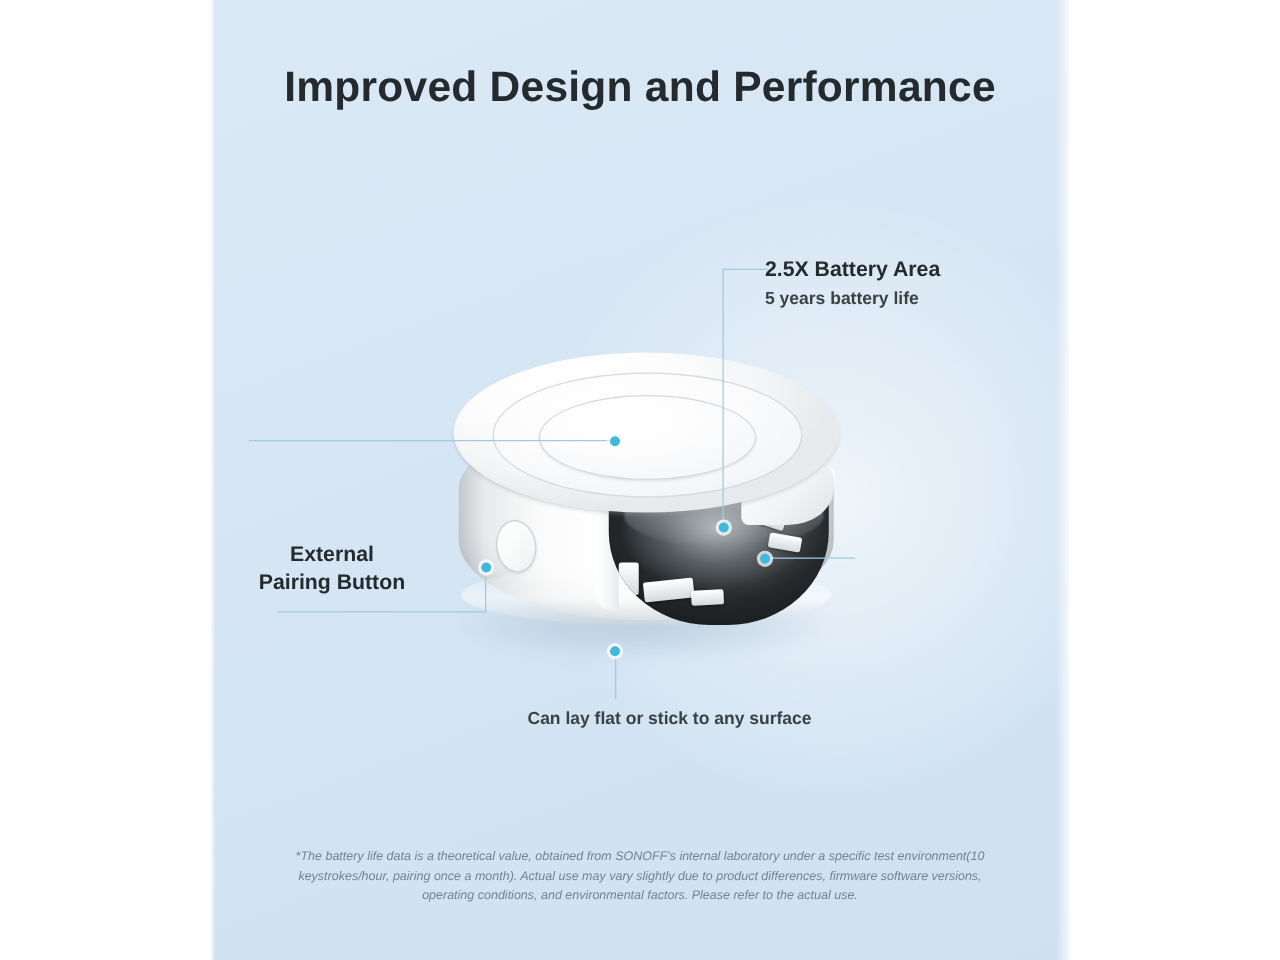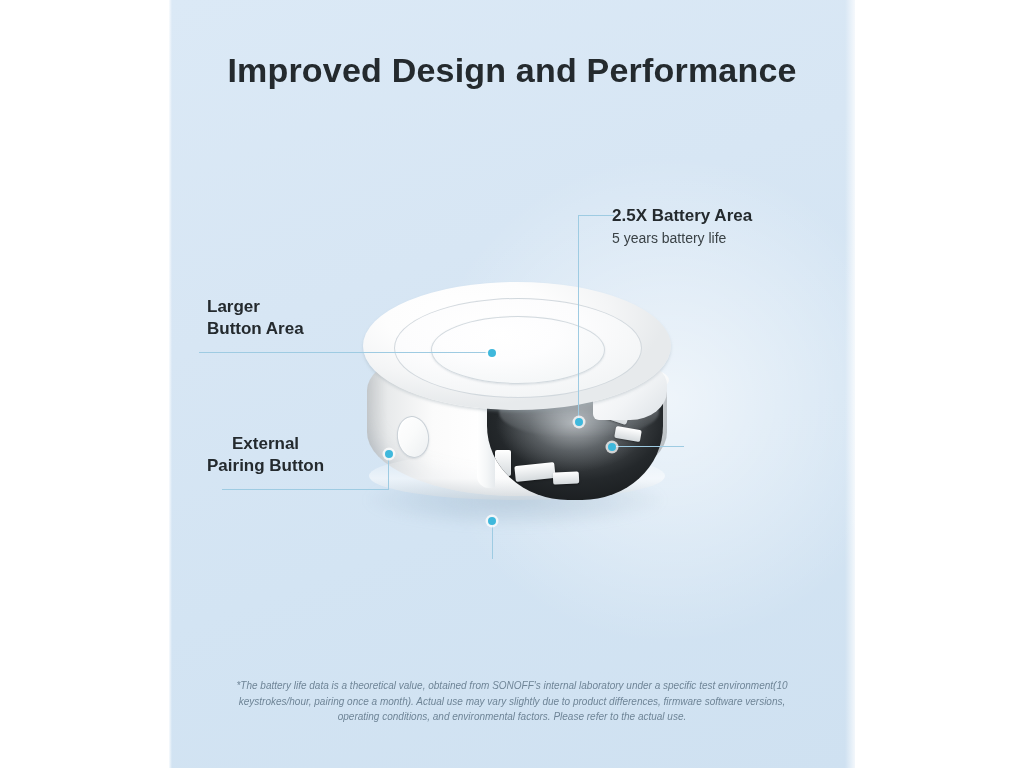--- a/index.html
+++ b/index.html
@@ -28,21 +28,21 @@
   .title{
     position:absolute;left:169px;top:48px;width:686px;
     text-align:center;color:#242a2e;
     font-size:34px;font-weight:bold;line-height:1.30;
     letter-spacing:.2px;
   }
 
   
   .callout{position:absolute;color:#242a2e;}
   .callout .head{font-size:17px;font-weight:bold;line-height:1.28;white-space:pre-line;}
-  .callout .sub{font-size:14px;font-weight:normal;line-height:1.3;color:#3a4246;margin-top:2px;}
+  .callout .sub{font-size:14px;font-weight:bold;line-height:1.3;color:#3a4246;margin-top:2px;}
 
   .c-battery{left:612px;top:205px;}
   .c-larger{left:207px;top:296px;}
   .c-external{left:207px;top:433px;text-align:center;}
   .c-easier{left:688px;top:413px;}
   .c-install{left:422px;top:563px;}
 
   
   .ln{position:absolute;background:#9ecbe2;}
   .lh{height:1.4px;}
@@ -219,29 +219,26 @@
   <div class="dot" style="left:608px;top:443px;"></div>
 
   <div class="ln lv" style="left:492px;top:521px;height:38px;"></div>
   <div class="dot" style="left:488px;top:517px;"></div>
 
   <div class="callout c-battery">
     <div class="head">2.5X Battery Area</div>
     <div class="sub">5 years battery life</div>
   </div>
 
-  <div class="callout c-larger">
-    <div class="head">Larger
-Button Area</div>
-  </div>
 
   <div class="callout c-external">
     <div class="head">External
 Pairing Button</div>
   </div>
 
 
   <div class="callout c-install">
+    <div class="sub">Can lay flat or stick to any surface</div>
   </div>
 
   <div class="footnote">*The battery life data is a theoretical value, obtained from SONOFF's internal laboratory under a specific test environment(10 keystrokes/hour, pairing once a month). Actual use may vary slightly due to product differences, firmware software versions, operating conditions, and environmental factors. Please refer to the actual use.</div>
 
 </div>
 
 </body></html>

